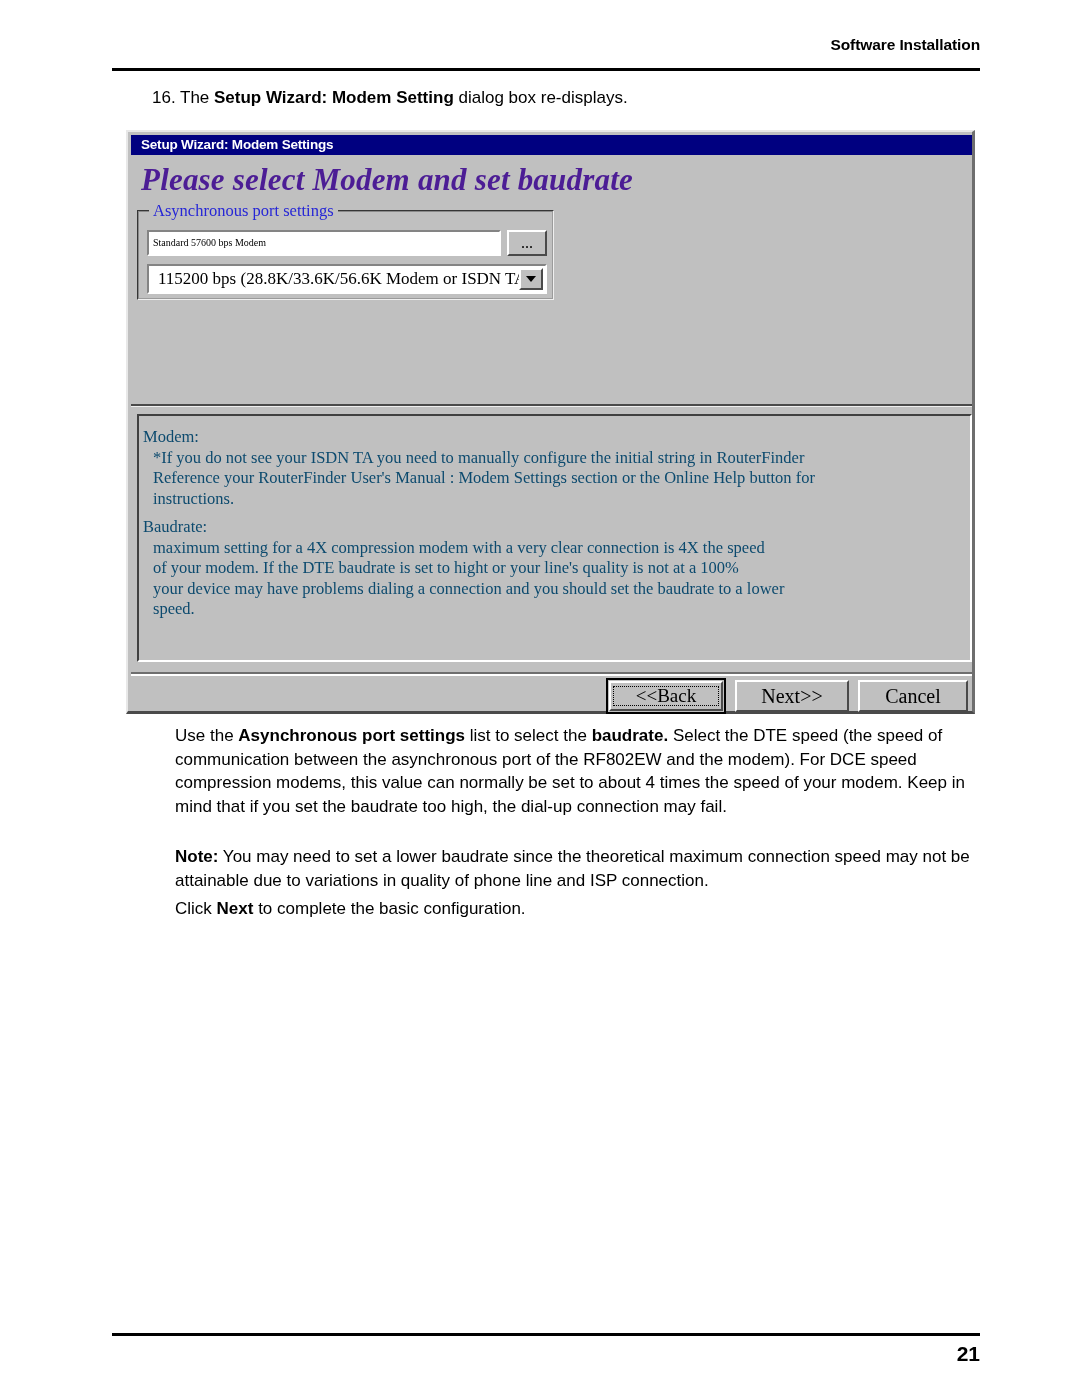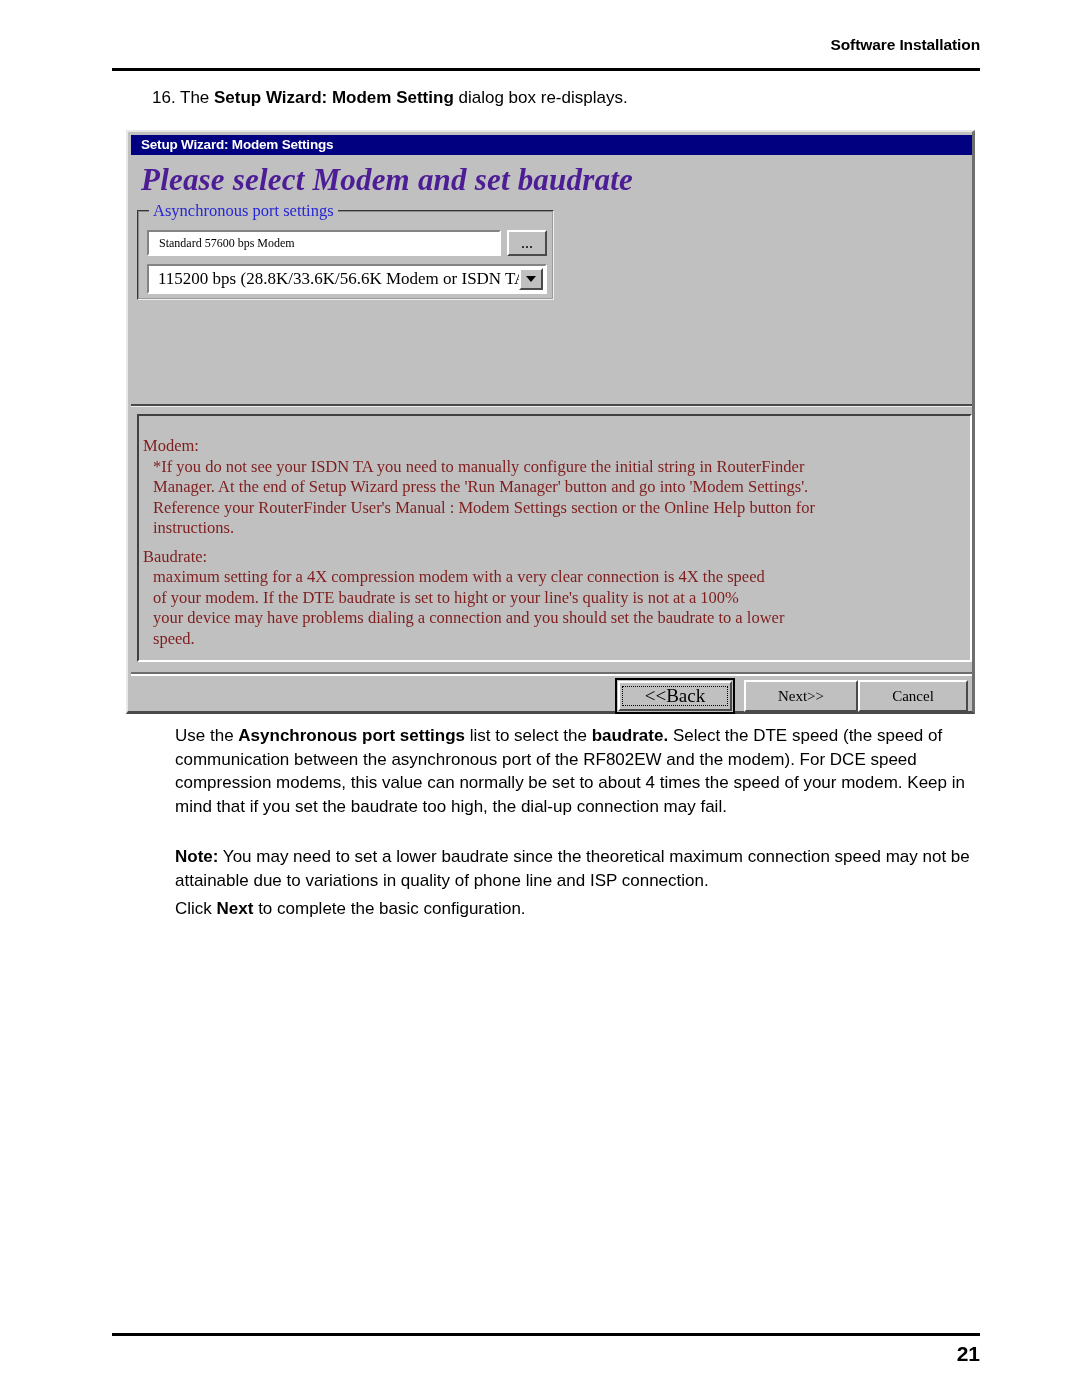--- a/index.html
+++ b/index.html
@@ -132,23 +132,23 @@
   .text-input {
     width: 354px;
     height: 26px;
     background: #ffffff;
     border-top: 2px solid #848484;
     border-left: 2px solid #848484;
     border-right: 2px solid #ffffff;
     border-bottom: 2px solid #ffffff;
     box-sizing: border-box;
     font-family: "Liberation Serif", serif;
-    font-size: 12px;
+    font-size: 10px;
     line-height: 22px;
-    padding-left: 10px;
+    padding-left: 4px;
     color: #000;
     white-space: nowrap;
     overflow: hidden;
   }
   .browse-btn {
     width: 40px;
     height: 26px;
     margin-left: 6px;
     background: #c0c0c0;
     border-top: 2px solid #ffffff;
@@ -221,22 +221,22 @@
     height: 248px;
     background: #c0c0c0;
     border-top: 2px solid #404040;
     border-left: 2px solid #404040;
     border-right: 2px solid #ffffff;
     border-bottom: 2px solid #ffffff;
     box-sizing: border-box;
     font-family: "Liberation Serif", serif;
     font-size: 16.5px;
     line-height: 20.5px;
-    color: #7f1d1d;
-    padding: 20px 4px 0 4px;
+    color: #0c4a6e;
+    padding: 11px 4px 0 4px;
     overflow: hidden;
   }
   .info-panel .lbl { margin-left: 0; }
   .info-panel .ind { margin-left: 10px; display: block; }
 
   
   .btn-bevel {
     position: absolute;
     left: 3px;
     top: 540px;
@@ -256,21 +256,21 @@
   }
   .btn {
     height: 32px;
     background: #c0c0c0;
     border-top: 2px solid #ffffff;
     border-left: 2px solid #ffffff;
     border-right: 2px solid #4a4a4a;
     border-bottom: 2px solid #4a4a4a;
     box-sizing: border-box;
     font-family: "Liberation Serif", serif;
-    font-size: 15px;
+    font-size: 20px;
     line-height: 26px;
     text-align: center;
     color: #000;
     white-space: nowrap;
   }
   .btn-default {
     border: 2px solid #000000;
     padding: 1px;
     height: 36px;
     background: #c0c0c0;
@@ -296,21 +296,21 @@
     height: calc(100% - 8px);
     display: flex;
     align-items: center;
     justify-content: center;
     font-family: "Liberation Serif", serif;
     font-size: 19px;
     color: #000;
   }
   .w-back { width: 120px; }
   .w-next { width: 114px; margin-left: 9px; }
-  .w-cancel { width: 110px; }
+  .w-cancel { width: 110px; margin-left: 9px; }
   .btn-pad { display: flex; align-items: center; justify-content: center; height: 100%; }
 
   
   .para {
     position: absolute;
     left: 175px;
     width: 805px;
     font-size: 17px;
     line-height: 23.5px;
     text-align: left;
@@ -373,21 +373,20 @@
         </span>
       </div>
     </div>
   </div>
 
   <div class="dlg-separator"></div>
 
   <div class="info-panel">
     <div class="lbl">Modem:</div>
     <span class="ind">*If you do not see your ISDN TA you need to manually configure the initial string in RouterFinder</span>
-    <span class="ind">Manager.  At the end of Setup Wizard press the 'Run Manager' button and go into 'Modem Settings'.</span>
     <span class="ind">Reference your RouterFinder User's Manual : Modem Settings section or the Online Help button for</span>
     <span class="ind">instructions.</span>
     <div style="height:8px"></div>
     <div class="lbl">Baudrate:</div>
     <span class="ind">maximum setting for a 4X compression modem with a very clear connection is 4X the speed</span>
     <span class="ind">of your modem. If the DTE baudrate is set to hight or your line's quality is not at a 100%</span>
     <span class="ind">your device may have problems dialing a connection and you should set the baudrate to a lower</span>
     <span class="ind">speed.</span>
   </div>
 

